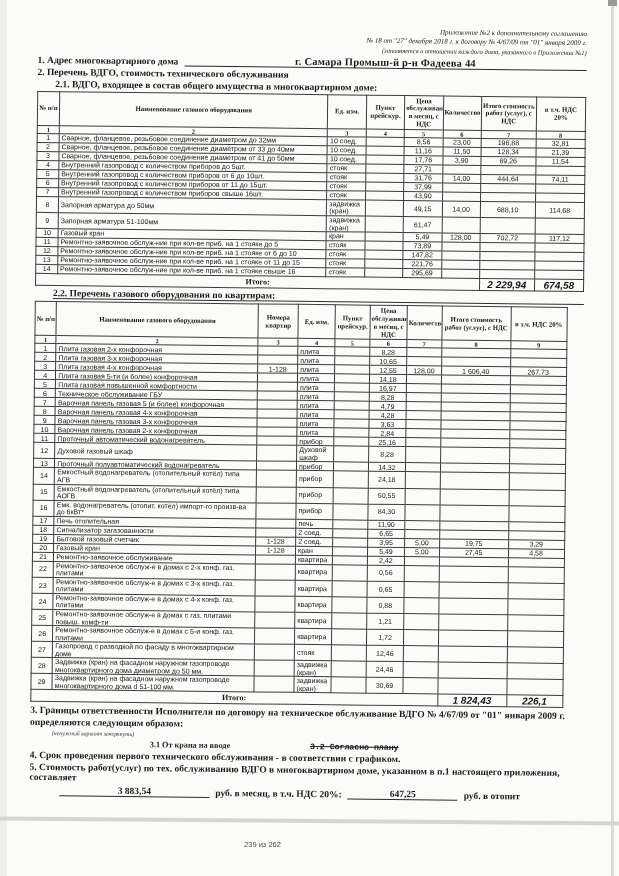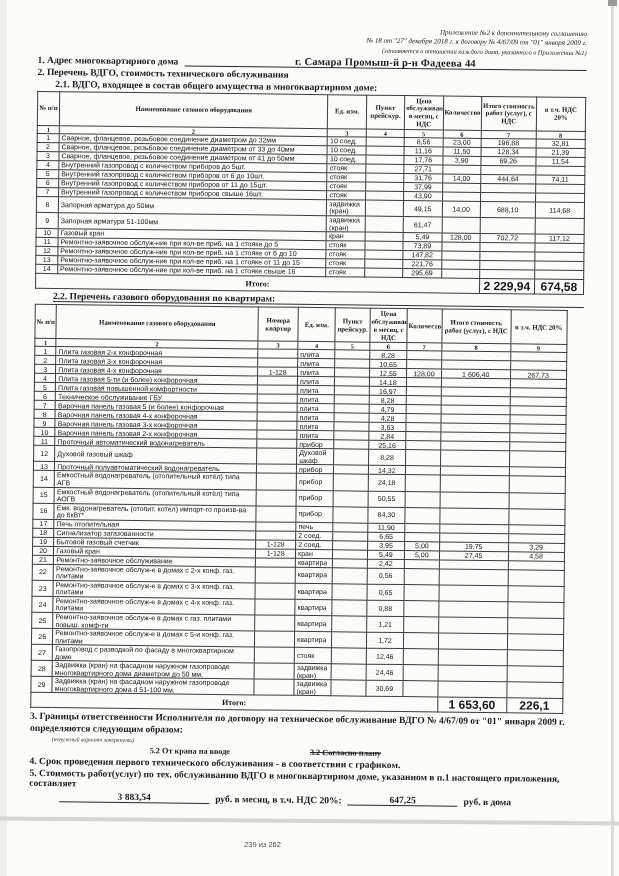--- a/index.html
+++ b/index.html
@@ -36,27 +36,27 @@
   table.t th,table.t td{border:1px solid #3c3c3c;padding:0 2px;vertical-align:middle;overflow:hidden;}
   table.t thead th{font-family:"Liberation Serif", serif;font-weight:bold;font-size:6.8px;
                    text-align:center;line-height:1.15;padding:1px;}
   tr.nums td{font-family:"Liberation Serif", serif;font-weight:bold;font-size:6.3px;
              text-align:center;height:7px;line-height:7px;padding:0;}
   table.t tbody td{height:8px;line-height:1.08;text-align:center;}
   .t1 tbody td:nth-child(2),.t1 tbody td:nth-child(3),
   .t2 tbody td:nth-child(2),.t2 tbody td:nth-child(4){text-align:left;}
   tr.total td{font-weight:bold;height:9px;}
   tr.total .lbl{font-family:"Liberation Serif", serif;text-align:center;font-size:8px;}
-  tr.total .val{text-align:center;font-size:12px;}
+  tr.total .val{text-align:center;font-size:10px;font-style:italic;}
 
   .s3{font-size:9.5px;margin-top:3px;line-height:1.25;}
   .note{font-size:5.8px;font-style:italic;margin-left:22px;margin-top:1px;color:#333;}
   .s3items{font-size:8.2px;font-weight:bold;margin-top:3px;margin-left:120px;}
   .s3items .gap{display:inline-block;width:80px;}
-  .strike{text-decoration:line-through;}
+  .strike{text-decoration:line-through;font-family:Liberation Mono, monospace;}
 
   .amounts{font-size:9.5px;margin-top:3px;margin-left:30px;display:flex;align-items:flex-end;}
   .uline{display:inline-block;border-bottom:1px solid #2a2a2a;text-align:center;}
   .amt1{width:150px;margin-right:6px;}
   .amt2{width:110px;margin:0 6px;}
 
   .footer{position:absolute;left:0;top:840px;width:525px;text-align:center;
           font-family:"Liberation Sans", sans-serif;font-size:7.5px;color:#4c4c4c;}
 </style>
 </head>
@@ -622,37 +622,37 @@
           <td></td>
           <td>30,69</td>
           <td></td>
           <td></td>
           <td></td>
         </tr>
       </tbody>
     <tfoot>
       <tr class="total">
         <td colspan="7" class="lbl">Итого:</td>
-        <td class="val">1 653,60</td>
+        <td class="val">1 824,43</td>
         <td class="val">226,1</td>
       </tr>
     </tfoot>
   </table>
 
   <div class="b s3">3. Границы ответственности Исполнителя по договору на техническое обслуживание ВДГО № 4/67/09 от "01" января 2009 г. определяются следующим образом:</div>
   <div class="note">(ненужный вариант зачеркнуть)</div>
   <div class="s3items">
-    <span>5.2  От крана на вводе</span><span class="gap"></span><span class="strike">3.2  Согласно плану</span>
+    <span>3.1  От крана на вводе</span><span class="gap"></span><span class="strike">3.2  Согласно плану</span>
   </div>
 
   <div class="b s">4. Срок проведения первого технического обслуживания - в соответствии с графиком.</div>
   <div class="b s">5. Стоимость работ(услуг) по тех. обслуживанию ВДГО в многоквартирном доме, указанном в п.1 настоящего приложения, составляет</div>
 
   <div class="amounts b">
     <span class="uline amt1">3 883,54</span>
     <span>руб. в месяц, в т.ч. НДС 20%:</span>
     <span class="uline amt2">647,25</span>
-    <span>руб. в дома</span>
+    <span>руб. в отопит</span>
   </div>
 
 </div>
 
 <div class="footer">239 из 262</div>
 
 </body></html>

